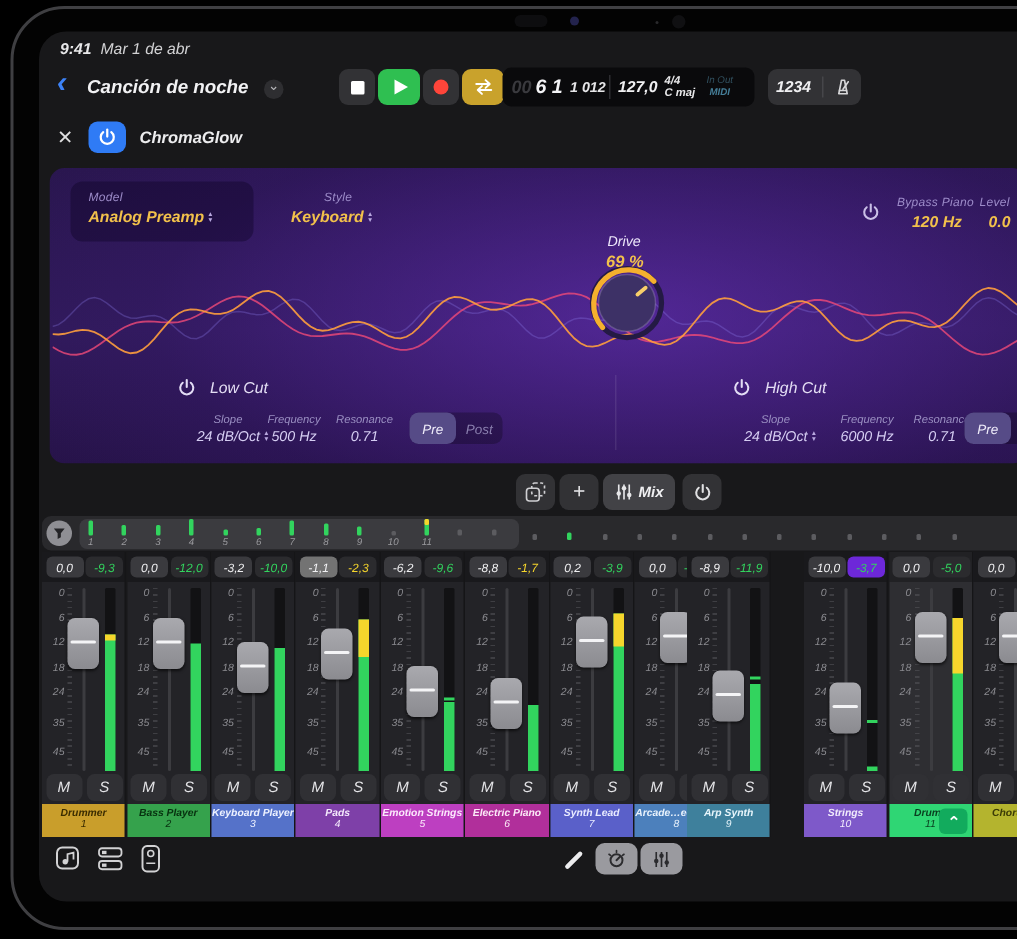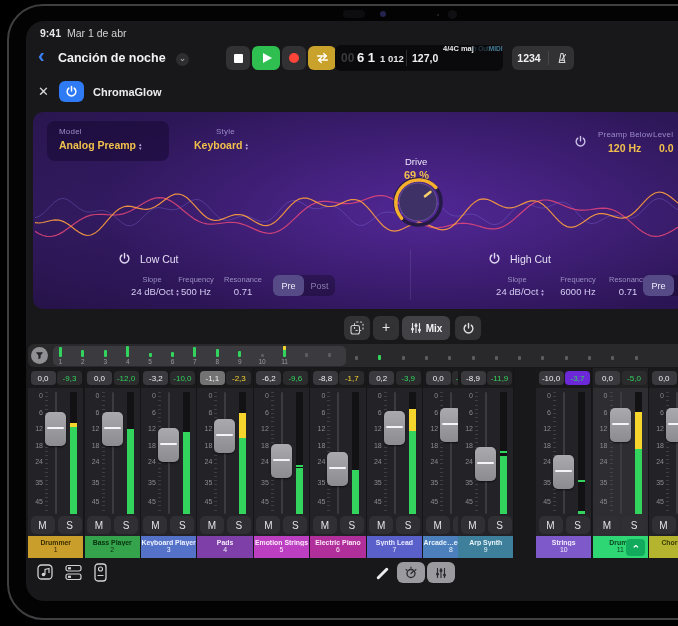--- a/index.html
+++ b/index.html
@@ -4,31 +4,31 @@
 <style>
   html,body{margin:0;padding:0;}
   body{width:678px;height:626px;background:#000;overflow:hidden;position:relative;
        font-family:"Liberation Sans","DejaVu Sans",sans-serif;-webkit-font-smoothing:antialiased;}
   .abs{position:absolute;}
   
   #device{position:absolute;left:7px;top:4px;width:760px;height:612px;border:2px solid #3f3f42;
           border-radius:36px 0 0 36px;background:#030303;}
   #screen{position:absolute;left:26px;top:21px;width:659px;height:580px;background:#18181a;
           border-radius:18px 0 0 18px;overflow:hidden;}
-  #content{position:absolute;left:-26px;top:-21px;width:678px;height:626px;}
+  #content{position:absolute;left:-26px;top:-21px;width:678px;height:626px;font-style:italic;}
   .camdot{position:absolute;border-radius:50%;}
   
   .t{position:absolute;white-space:nowrap;}
   .btn{position:absolute;border-radius:6px;display:flex;align-items:center;justify-content:center;}
   .darkbtn{background:#323235;}
   .seg{display:flex;align-items:center;justify-content:center;}
   
   #lcd{position:absolute;left:335px;top:45px;width:168px;height:26px;background:#0a0a0c;border-radius:6px;
        display:flex;align-items:center;}
-  .lcdcol{display:flex;flex-direction:row;justify-content:center;line-height:8px;}
+  .lcdcol{display:flex;flex-direction:column;justify-content:center;line-height:8px;}
   
   #panel{position:absolute;left:33px;top:112px;width:652px;height:197px;border-radius:10px;
          background:radial-gradient(90% 120% at 60% 50%, rgba(110,50,200,.55) 0%, rgba(60,25,120,.25) 55%, rgba(0,0,0,0) 80%),
                     linear-gradient(180deg,#29164e 0%,#2f1a58 55%,#261348 100%);overflow:hidden;}
   .plab{position:absolute;font-size:8px;color:#9d8cc9;letter-spacing:.2px;}
   .pval{position:absolute;font-size:10.5px;font-weight:bold;}
   .cutlab{position:absolute;font-size:7.5px;color:#9a8fc2;transform:translateX(-50%);}
   .cutval{position:absolute;font-size:9.5px;color:#d5cdf2;transform:translateX(-50%);}
   .stp{font-size:5px;color:#b9a8e0;display:inline-block;vertical-align:middle;line-height:4px;margin-left:3px;}
   
@@ -134,21 +134,21 @@
       <span class="plab" style="left:35px;top:6px;">Style</span>
       <span class="pval" style="left:13px;top:18px;color:#f2c14b;">
         <span>Keyboard</span><span class="stp"><span>▴</span><br><span>▾</span></span>
       </span>
     </div>
 
     <svg class="abs" width="13" height="13" viewBox="0 0 14 14" style="left:541px;top:23px;">
       <path d="M7 1.5 V6.5" stroke="#c9bfe6" stroke-width="1.5" stroke-linecap="round" fill="none"></path>
       <path d="M4.1 3.4 A4.7 4.7 0 1 0 9.9 3.4" stroke="#c9bfe6" stroke-width="1.5" stroke-linecap="round" fill="none"></path>
     </svg>
-    <span class="plab" style="left:565px;top:18px;">Preamp Below</span>
+    <span class="plab" style="left:565px;top:18px;">Bypass Piano</span>
     <span class="pval" style="left:575px;top:30px;color:#f2c14b;">120 Hz</span>
     <span class="plab" style="left:620px;top:18px;">Level</span>
     <span class="pval" style="left:626px;top:30px;color:#f2c14b;">0.0</span>
 
     <span class="t" style="left:372px;top:44px;font-size:9.5px;color:#ece6fa;">Drive</span>
     <span class="t" style="left:371px;top:57px;font-size:11px;font-weight:bold;color:#f2c14b;">69 %</span>
     <svg width="56" height="56" viewBox="0 0 56 56" style="position:absolute;left:357px;top:62px;">
       <circle cx="28" cy="28" r="23" stroke="#241a44" stroke-width="3.5" fill="none"></circle>
       <circle cx="28" cy="28" r="19" fill="#3d3166" stroke="rgba(255,255,255,.18)" stroke-width="1"></circle>
       <path d="M11.7 44.3 A23 23 0 1 1 45.9 13.5" stroke="#f5b02e" stroke-width="3.5" fill="none" stroke-linecap="round"></path>

